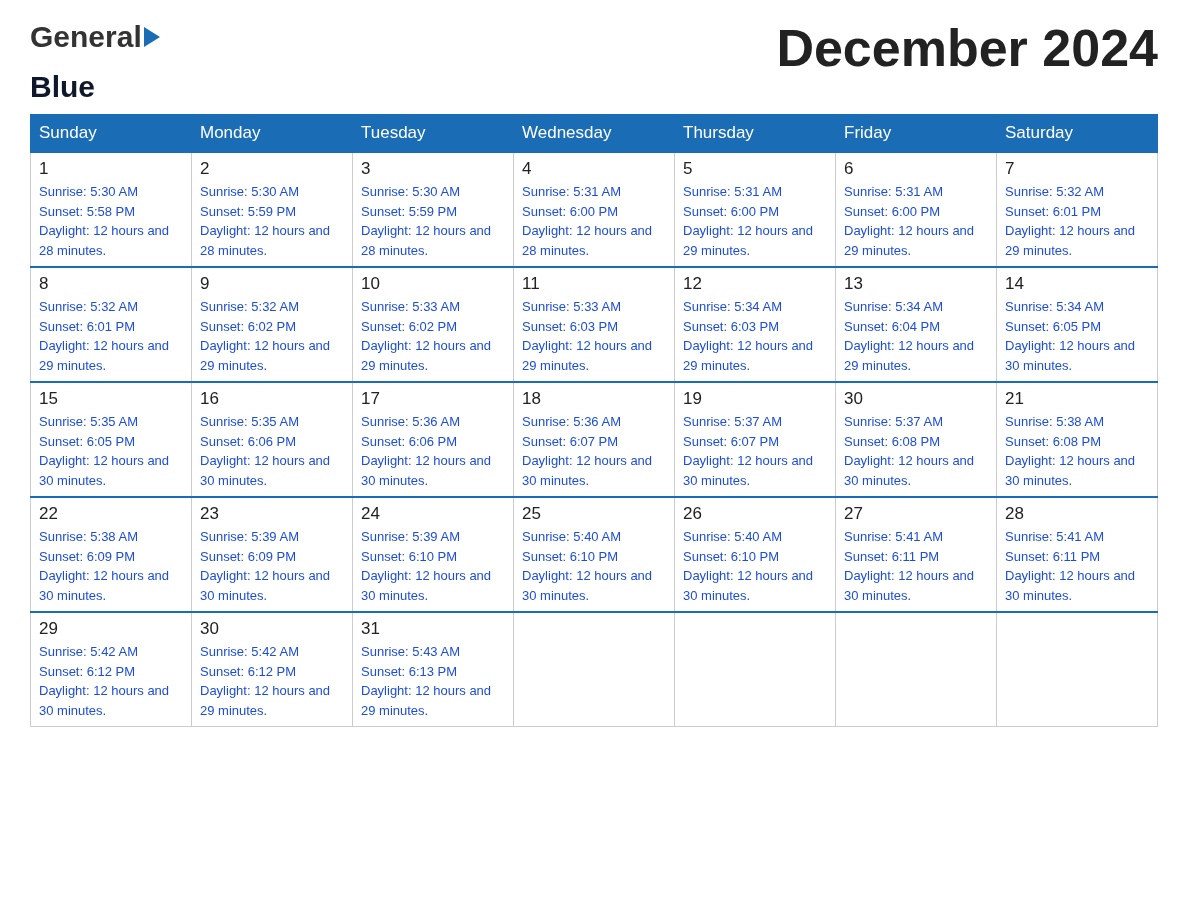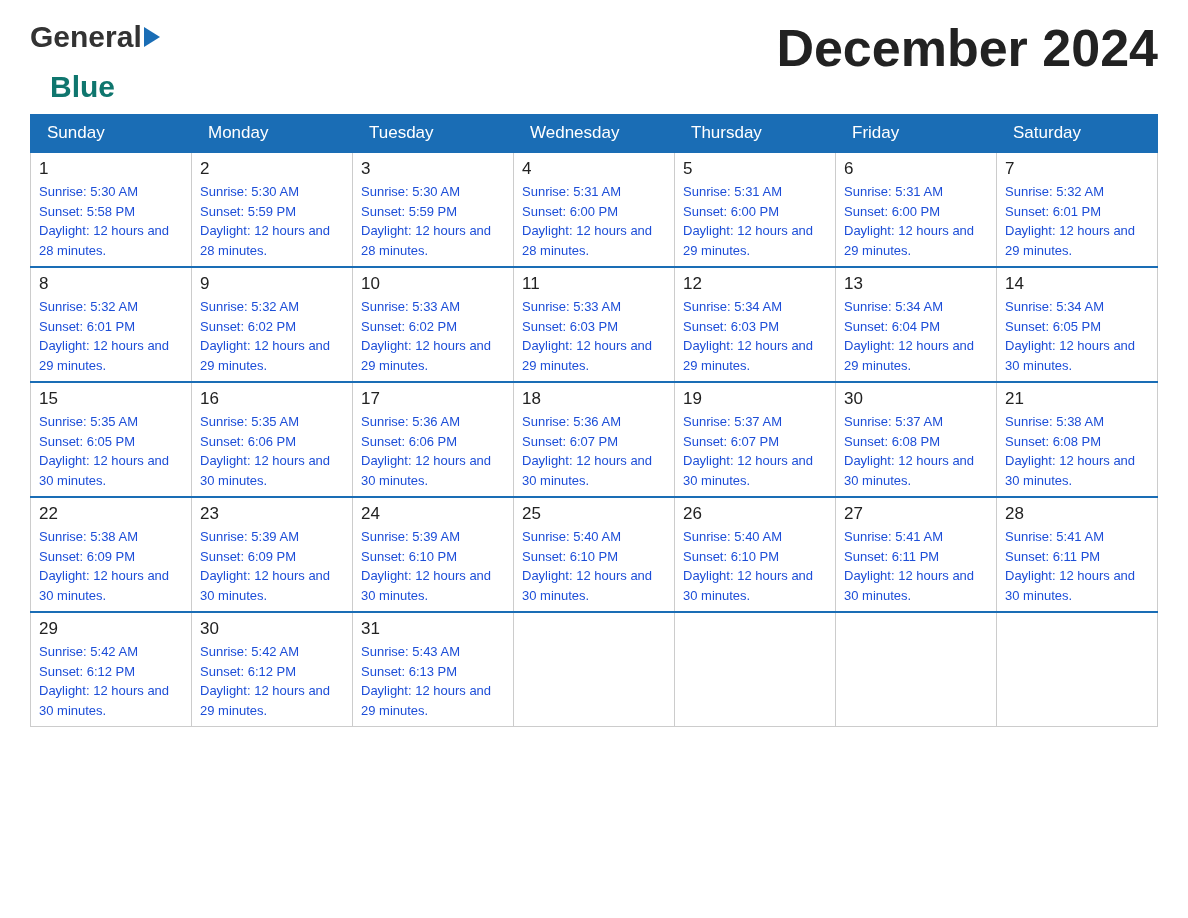--- a/index.html
+++ b/index.html
@@ -33,21 +33,21 @@
     .calendar-table {
       width: 100%;
       border-collapse: collapse;
       margin-top: 10px;
     }
     .calendar-table th {
       background-color: #1a6db5;
       color: #fff;
       font-size: 17px;
       font-weight: normal;
-      padding: 8px 16px;
+      padding: 8px 8px;
       text-align: left;
       border: 1px solid #1a6db5;
     }
     .calendar-table td {
       vertical-align: top;
       padding: 6px 8px;
       border: 1px solid #ccc;
       border-top: 2px solid #1a6db5;
       font-size: 13px;
       color: #333;
@@ -90,22 +90,21 @@
       height: 0;
       border-top: 10px solid transparent;
       border-bottom: 10px solid transparent;
       border-left: 16px solid #1a6db5;
       display: inline-block;
       margin-left: 2px;
     }
     .blue-text {
       font-size: 30px;
       font-weight: bold;
-      color: #0f766e;
-      margin-left: 20px;
+      color: #0f172a;
     }
   </style>
 </head>
 <body>
 
 <div class="header">
   <div class="logo-wrapper">
     <div class="general-row">
       <span class="general-text">General</span>
       <span class="triangle-right"></span>

